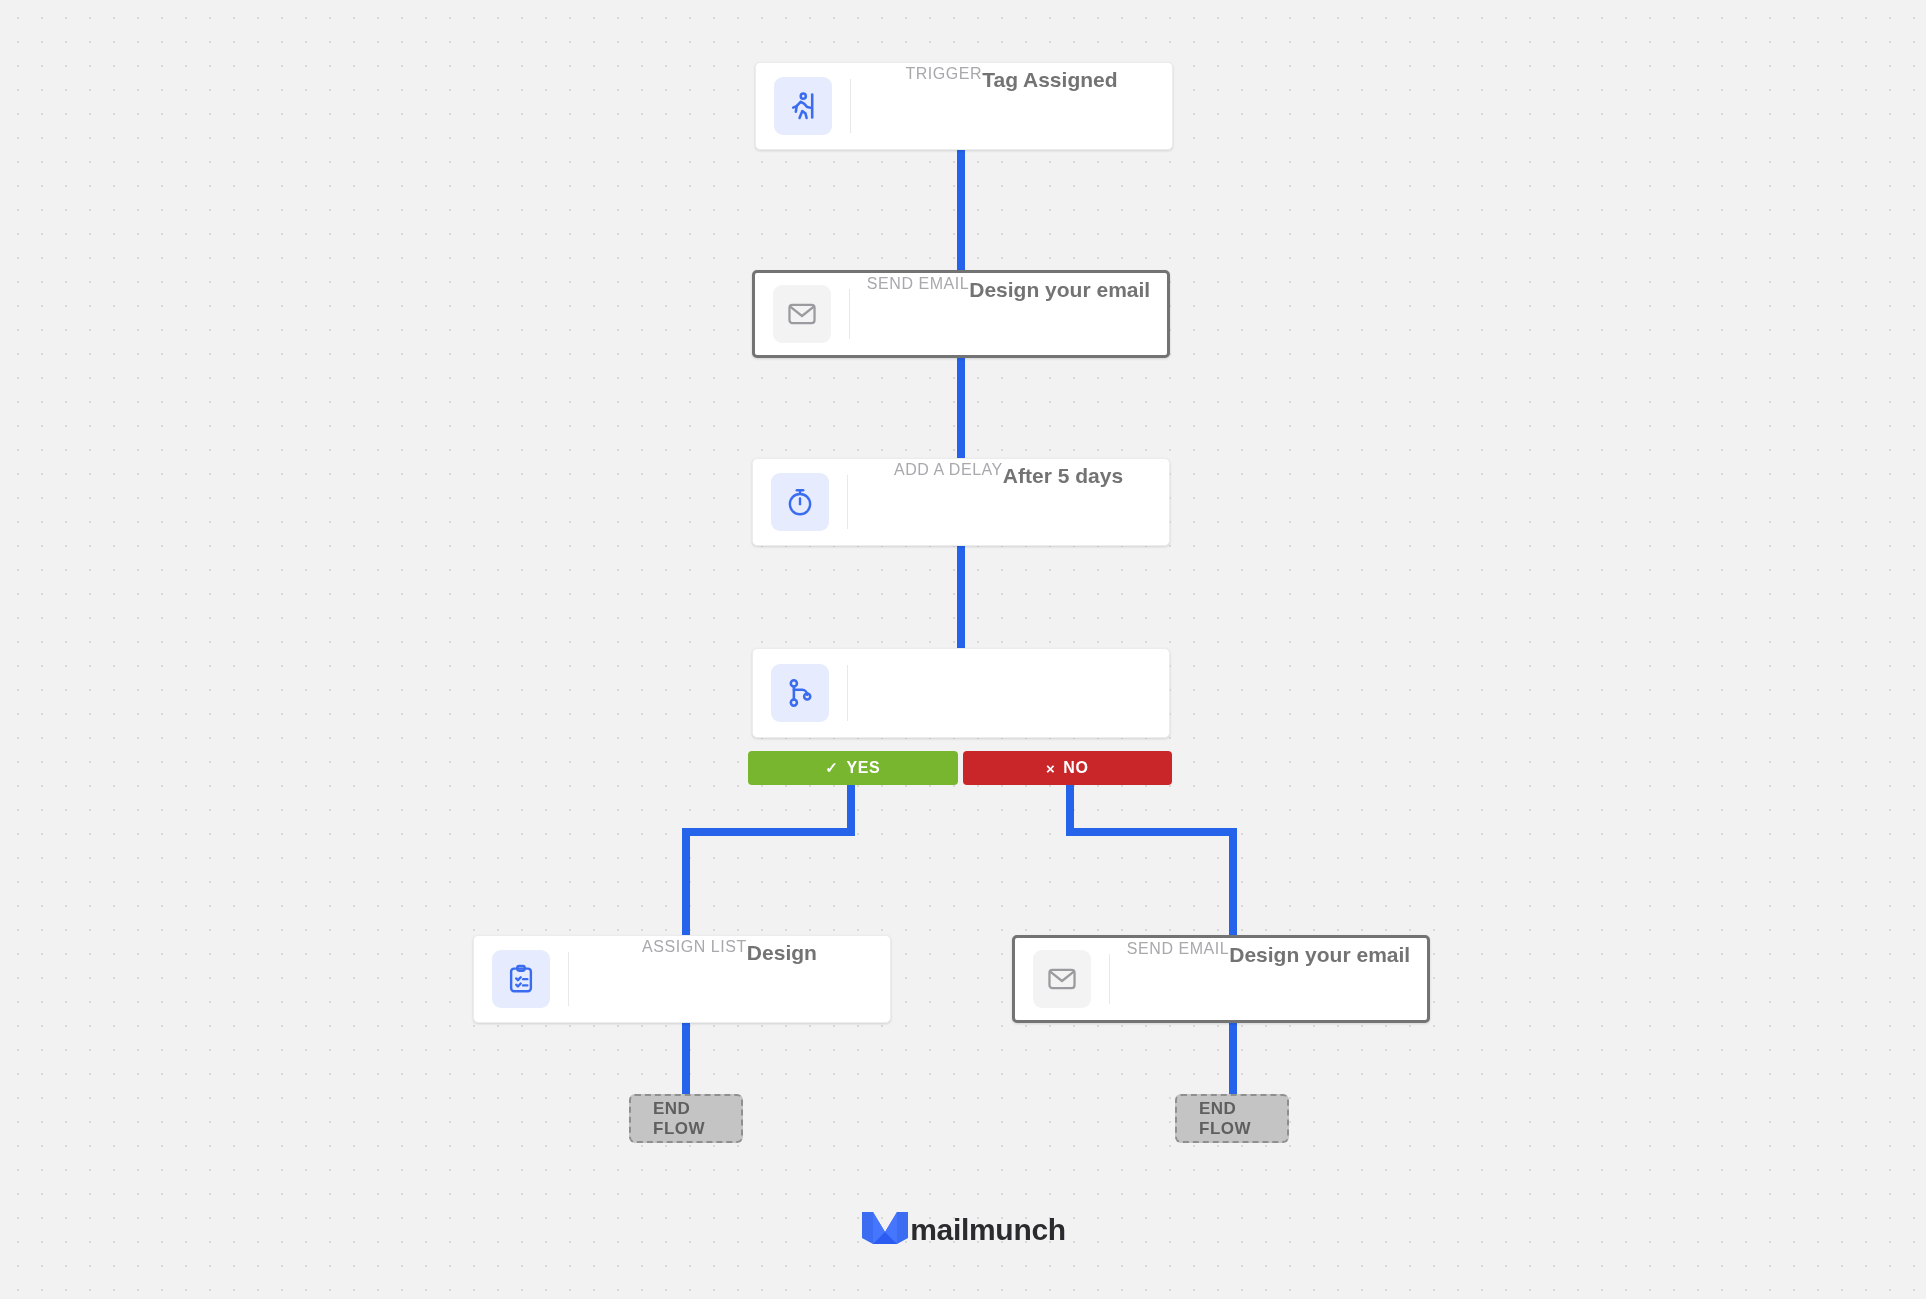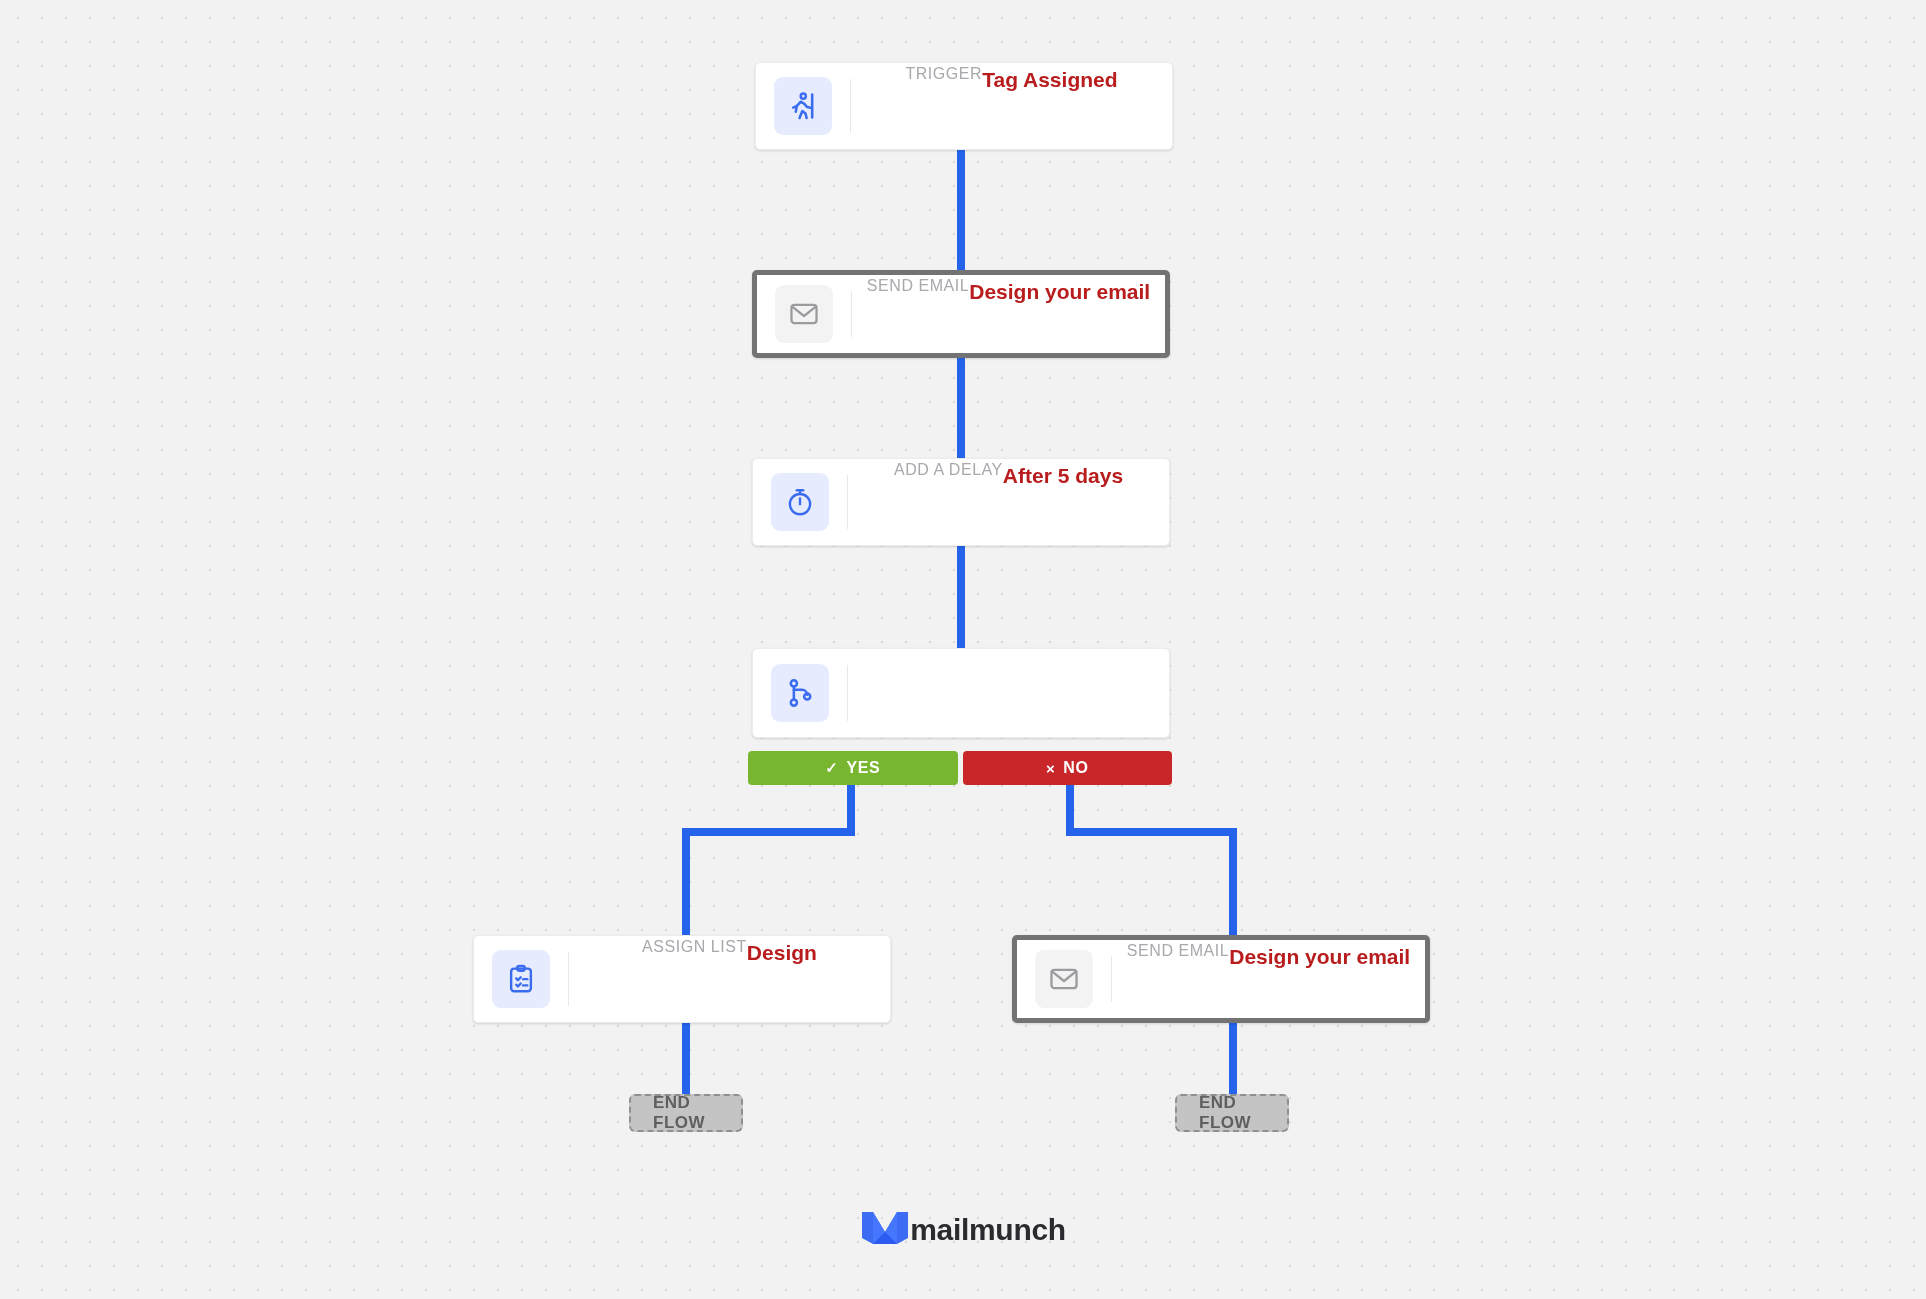--- a/index.html
+++ b/index.html
@@ -41,21 +41,21 @@
   .node {
     position: absolute;
     background: #ffffff;
     border-radius: 5px;
     border: 1px solid #ececec;
     box-shadow: 0 1px 3px rgba(16,24,40,0.09), 0 1px 2px rgba(16,24,40,0.05);
     display: flex;
     align-items: stretch;
     z-index: 3;
   }
-  .node.error-border { border: 5px solid #737373; }
+  .node.error-border { border: 3px solid #737373; }
 
   .node-icon-wrap {
     width: 94px;
     display: flex;
     align-items: center;
     justify-content: center;
     flex: none;
   }
   .icon-tile {
     width: 58px;
@@ -88,21 +88,21 @@
     font-size: 16px;
     letter-spacing: 0.55px;
     color: #a8a8ad;
     text-transform: uppercase;
     line-height: 1.35;
     white-space: nowrap;
   }
   .node-title {
     font-size: 21px;
     font-weight: bold;
-    color: #b91c1c;
+    color: #737373;
     line-height: 1.35;
     margin-top: 3px;
     white-space: nowrap;
   }
 
   
   .branch-bar {
     position: absolute;
     display: flex;
     z-index: 3;
@@ -123,21 +123,21 @@
     font-size: 15px;
     margin-right: 8px;
     font-weight: bold;
   }
   .branch-btn.yes { background: #79b62f; margin-right: 5px; }
   .branch-btn.no  { background: #c9262a; }
 
   
   .end-flow {
     position: absolute;
-    height: 38px;
+    height: 49px;
     padding: 0 22px;
     background: #c4c4c4;
     border: 2px dashed #8f8f8f;
     border-radius: 6px;
     display: flex;
     align-items: center;
     justify-content: center;
     color: #5f5f5f;
     font-size: 17px;
     font-weight: bold;

